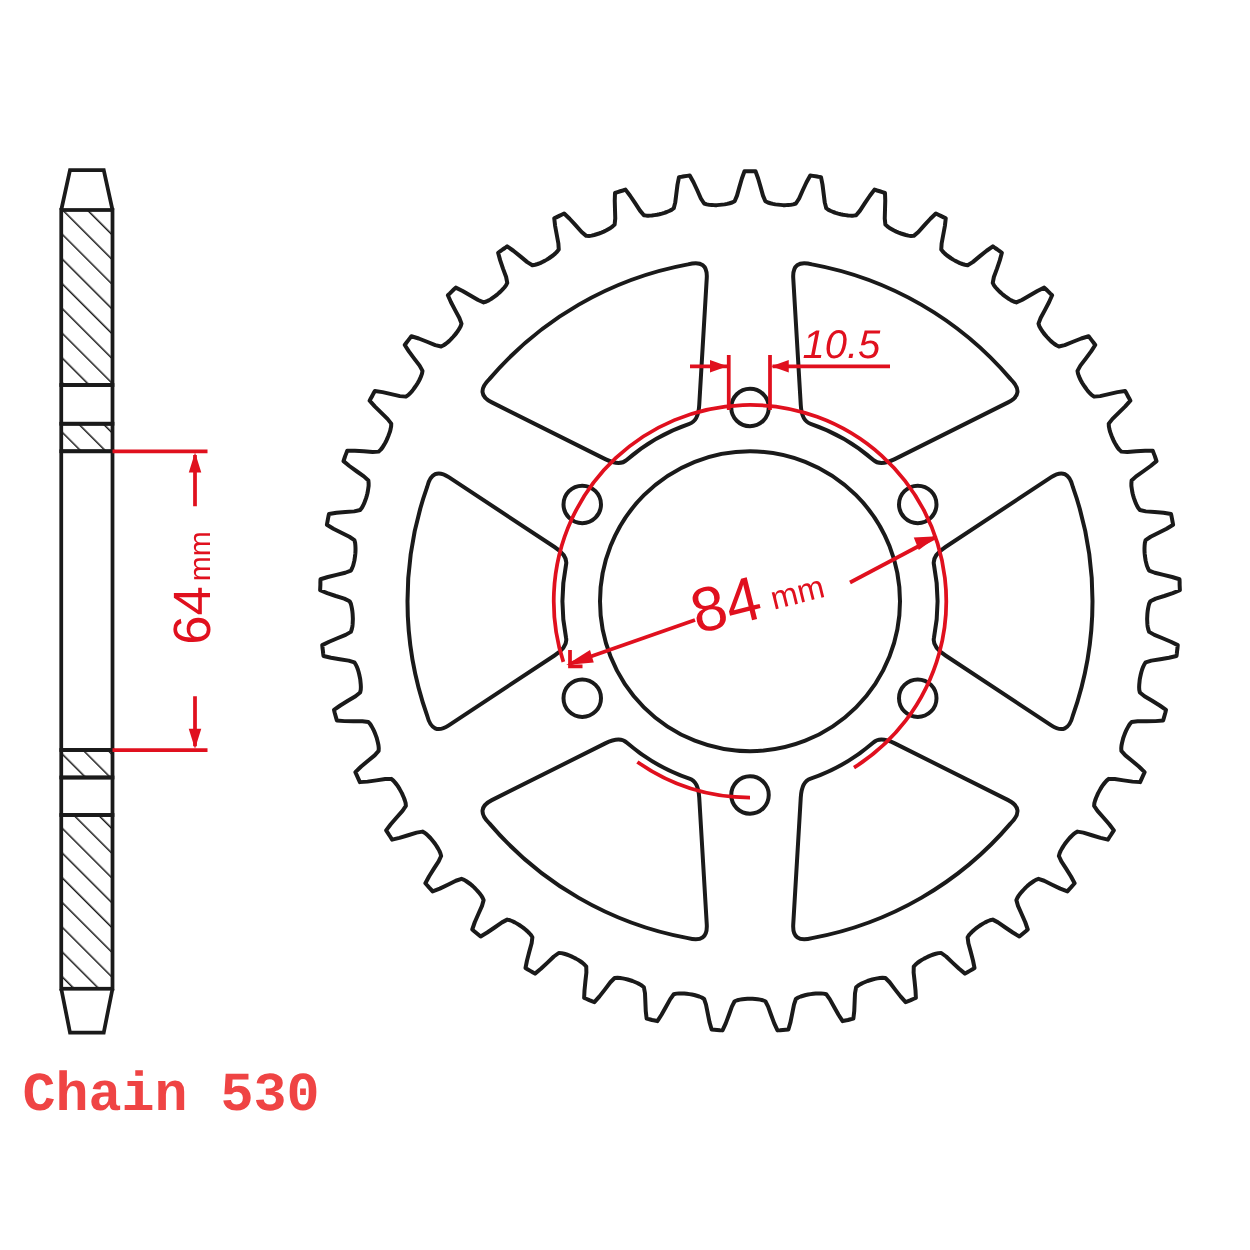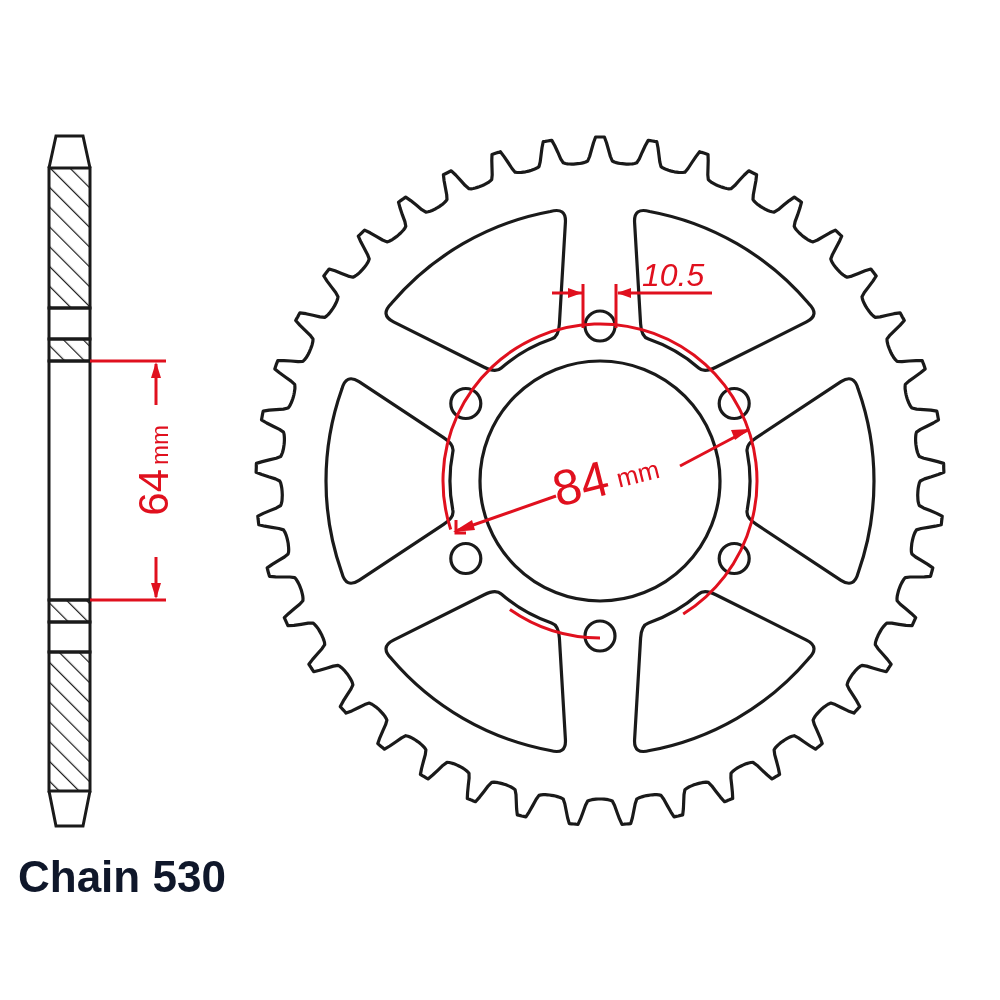--- a/index.html
+++ b/index.html
@@ -1,21 +1,21 @@
 <!DOCTYPE html>
 <html><head>
 <meta charset="utf-8">
 <style>
   html, body { margin:0; padding:0; background:#ffffff; }
   body { width:1000px; height:1000px; position:relative; overflow:hidden; }
   #canvas { position:absolute; left:0; top:0; }
   .caption {
     position:absolute; left:18px; top:852px;
-    font-family:Liberation Sans, sans-serif; font-weight:bold;
-    font-size:44px; color:#0f172a; letter-spacing:0px;text-align:center;
+    font-family:Liberation Mono, monospace; font-weight:bold;
+    font-size:44px; color:#ef4444; letter-spacing:0px;text-align:center;
   }
   .dim-text {
     font-family:"Liberation Sans", sans-serif; fill:#e0101e;
   }
 </style>
 </head>
 <body>
 
 <svg id="canvas" width="1000" height="1000" viewBox="0 0 1000 1000">
   <defs>

